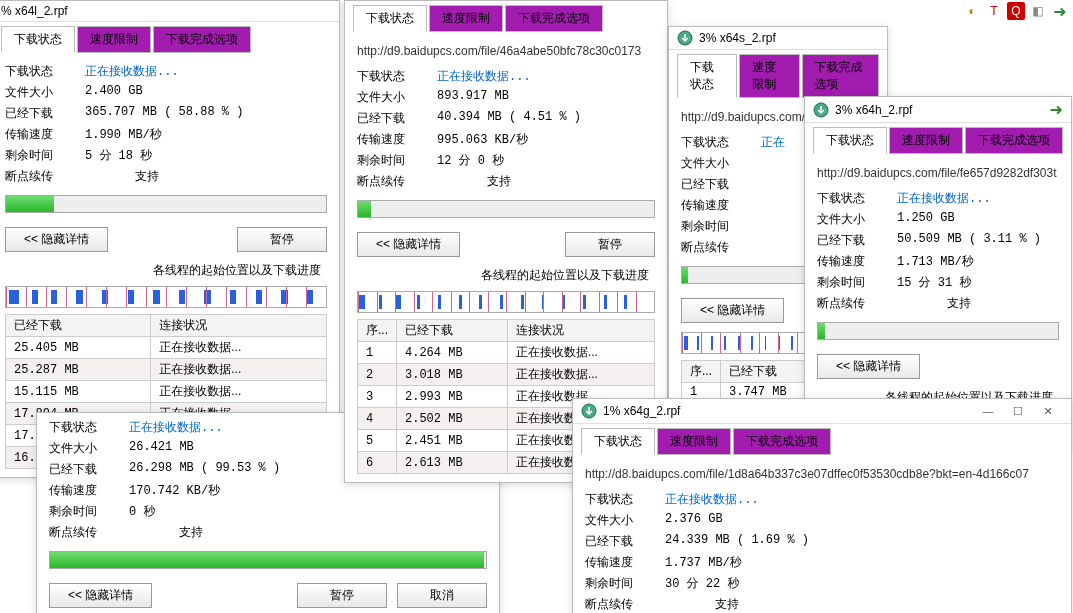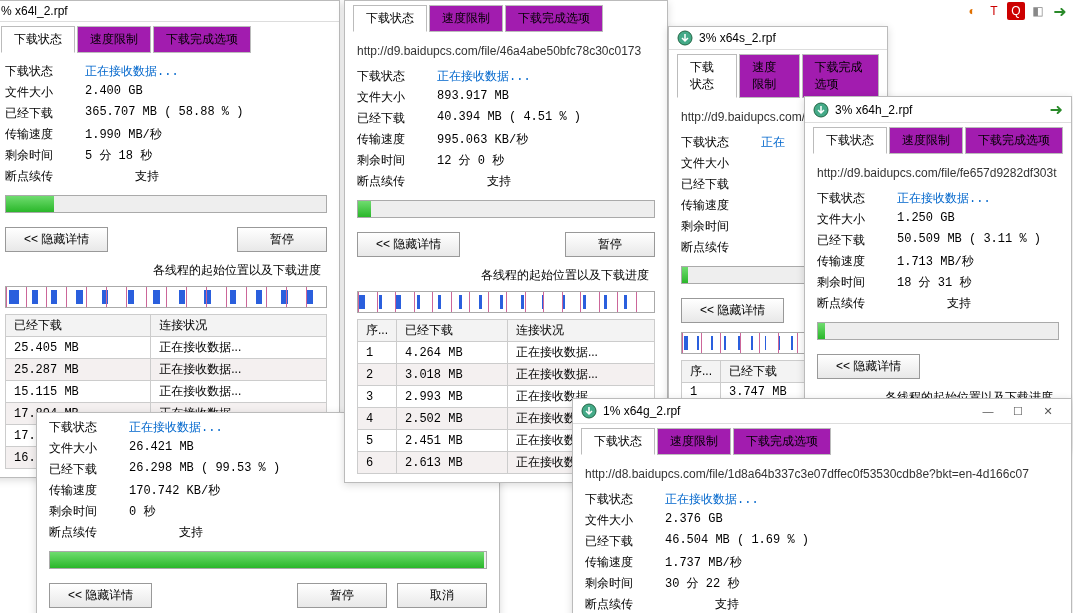--- a/index.html
+++ b/index.html
@@ -552,21 +552,21 @@
     <div class="row">
         <span class="lab">已经下载</span>
         <span class="val mono">50.509 MB ( 3.11 % )</span>
       </div>
     <div class="row">
         <span class="lab">传输速度</span>
         <span class="val mono">1.713 MB/秒</span>
       </div>
     <div class="row">
         <span class="lab">剩余时间</span>
-        <span class="val mono">18 分 31 秒</span>
+        <span class="val mono">15 分 31 秒</span>
       </div>
     <div class="row">
         <span class="lab">断点续传</span>
         <span class="val" style="margin-left:50px">支持</span>
       </div>
     <div class="progressbar">
         <div class="fill" style="width:3.11%"></div>
       </div>
     <div class="btnrow">
       <span class="btn">&lt;&lt; 隐藏详情</span>
@@ -626,21 +626,21 @@
     <div class="row">
         <span class="lab">下载状态</span>
         <span class="val link">正在接收数据...</span>
       </div>
     <div class="row">
         <span class="lab">文件大小</span>
         <span class="val mono">2.376 GB</span>
       </div>
     <div class="row">
         <span class="lab">已经下载</span>
-        <span class="val mono">46.504 MB ( 1.69 % )</span>
+        <span class="val mono">24.339 MB ( 1.69 % )</span>
       </div>
     <div class="row">
         <span class="lab">传输速度</span>
         <span class="val mono">1.737 MB/秒</span>
       </div>
     <div class="row">
         <span class="lab">剩余时间</span>
         <span class="val mono">30 分 22 秒</span>
       </div>
     <div class="row">

